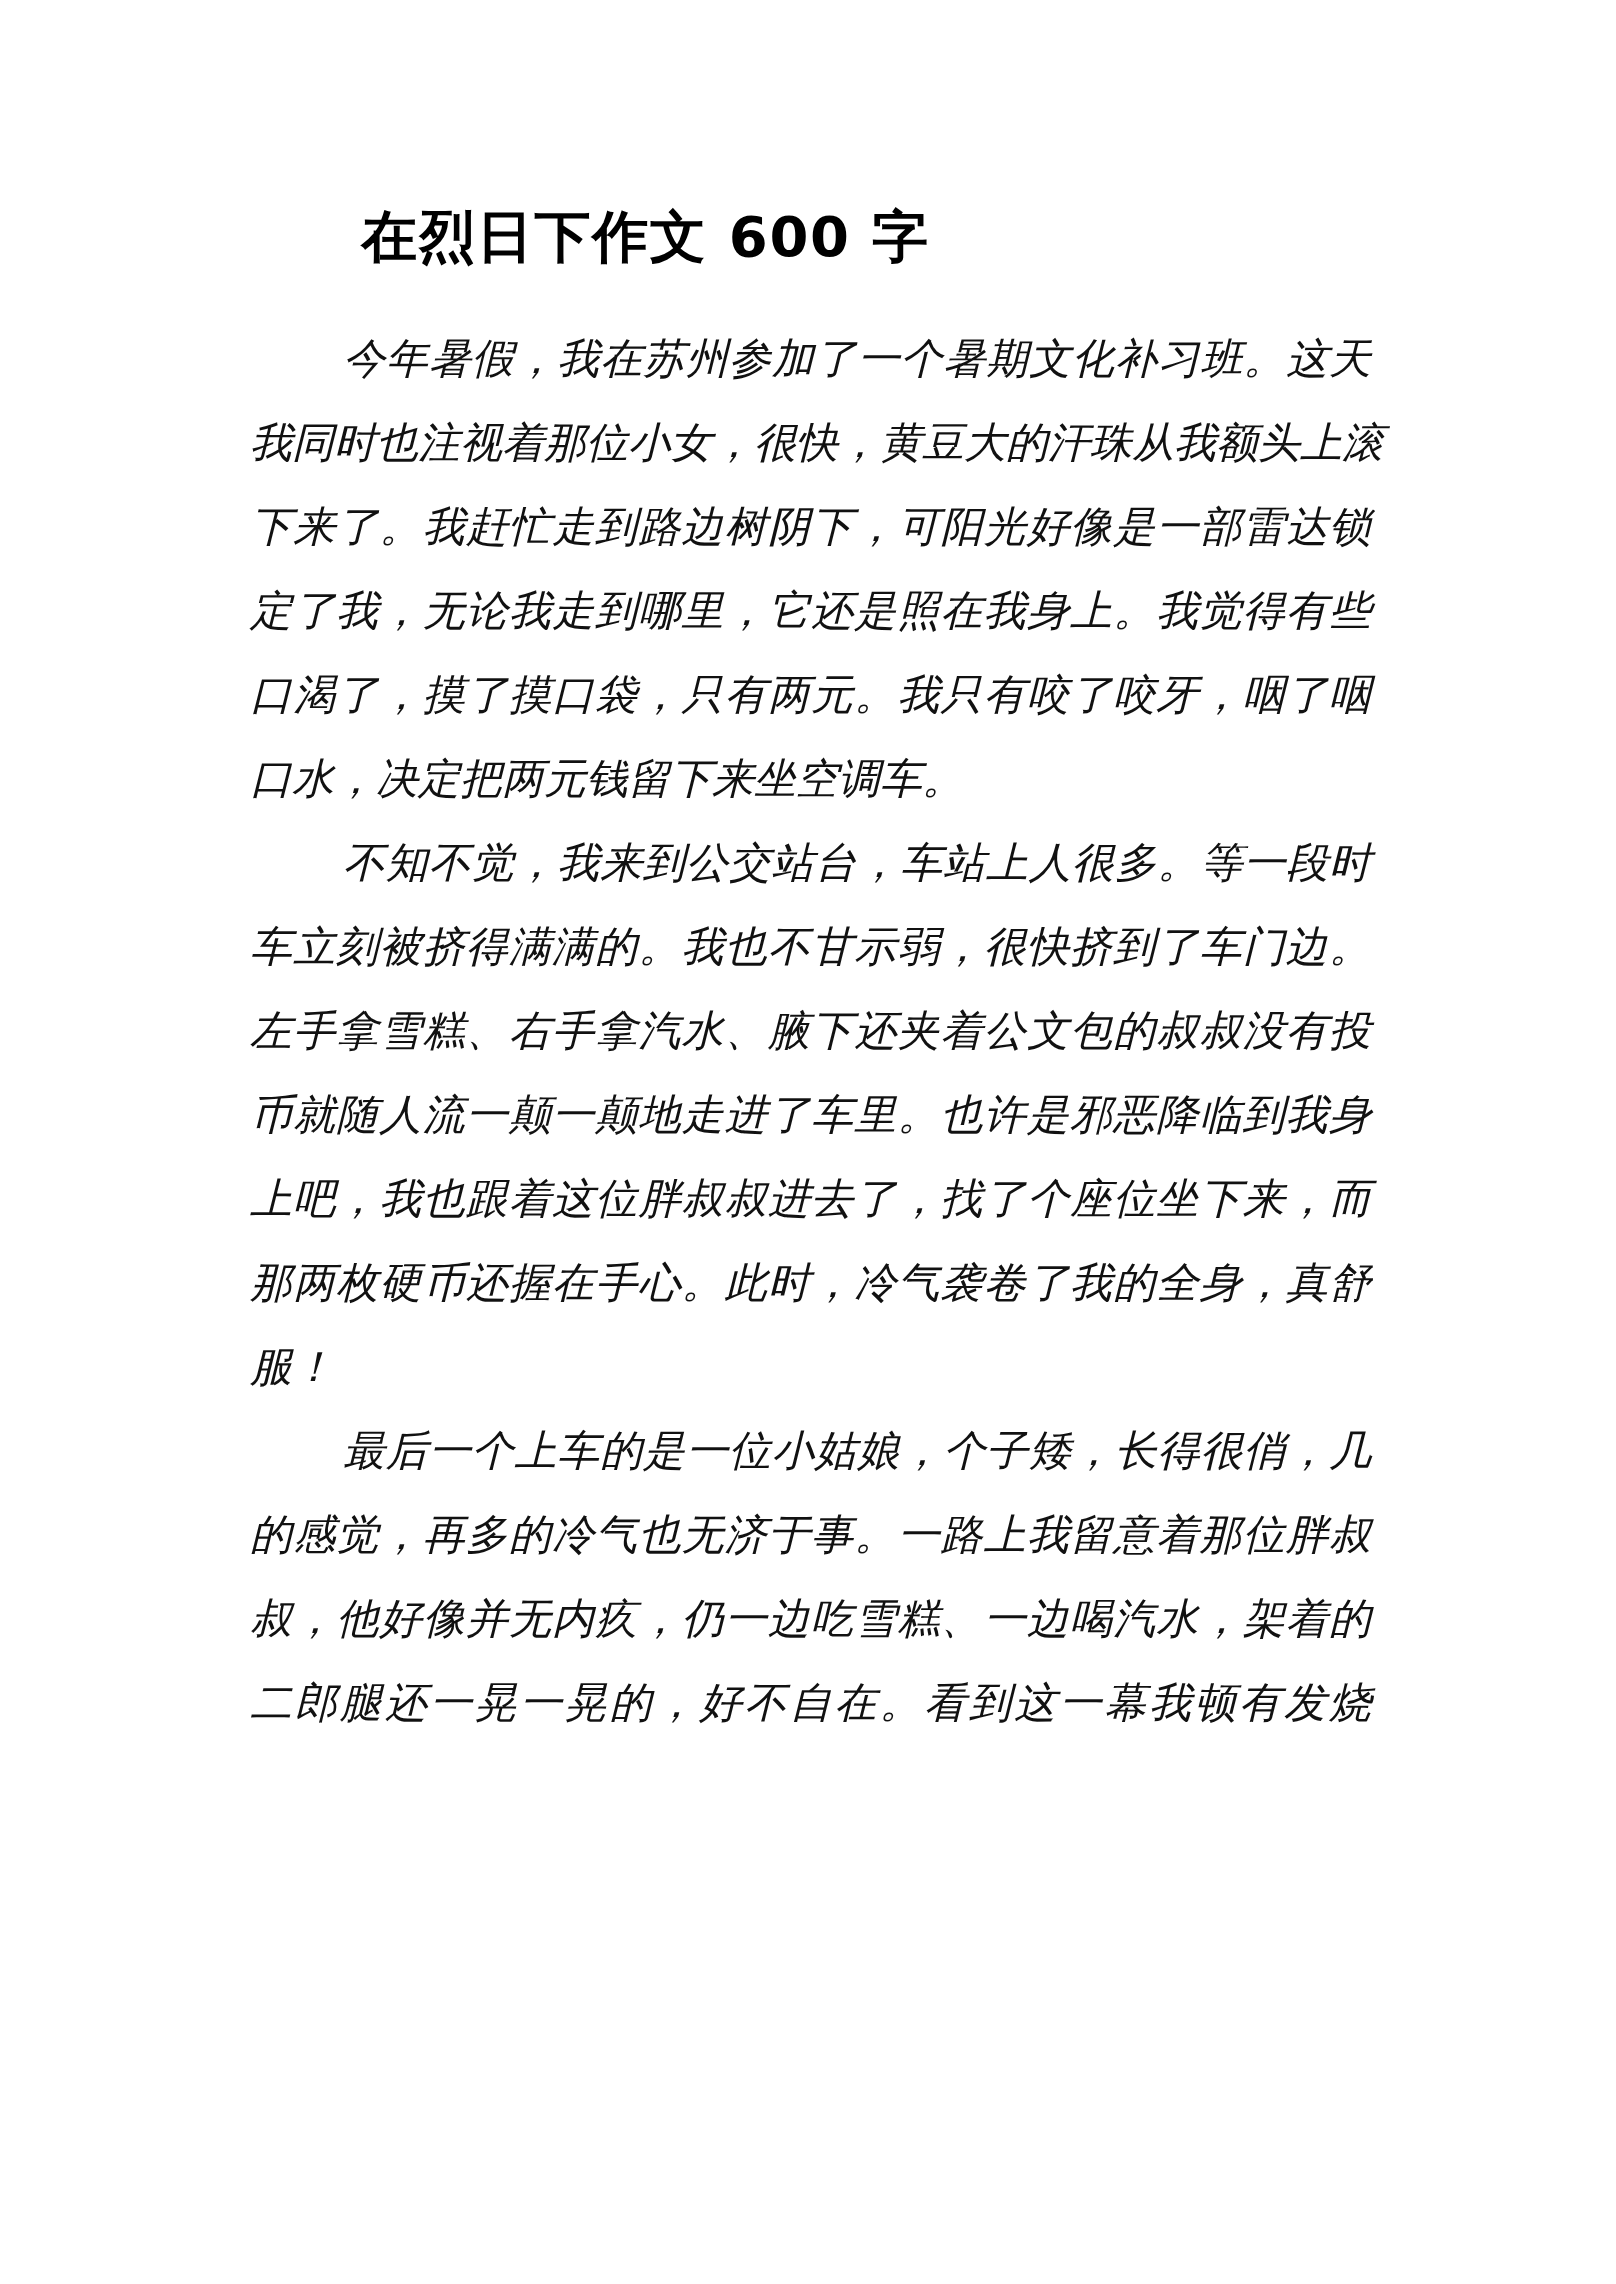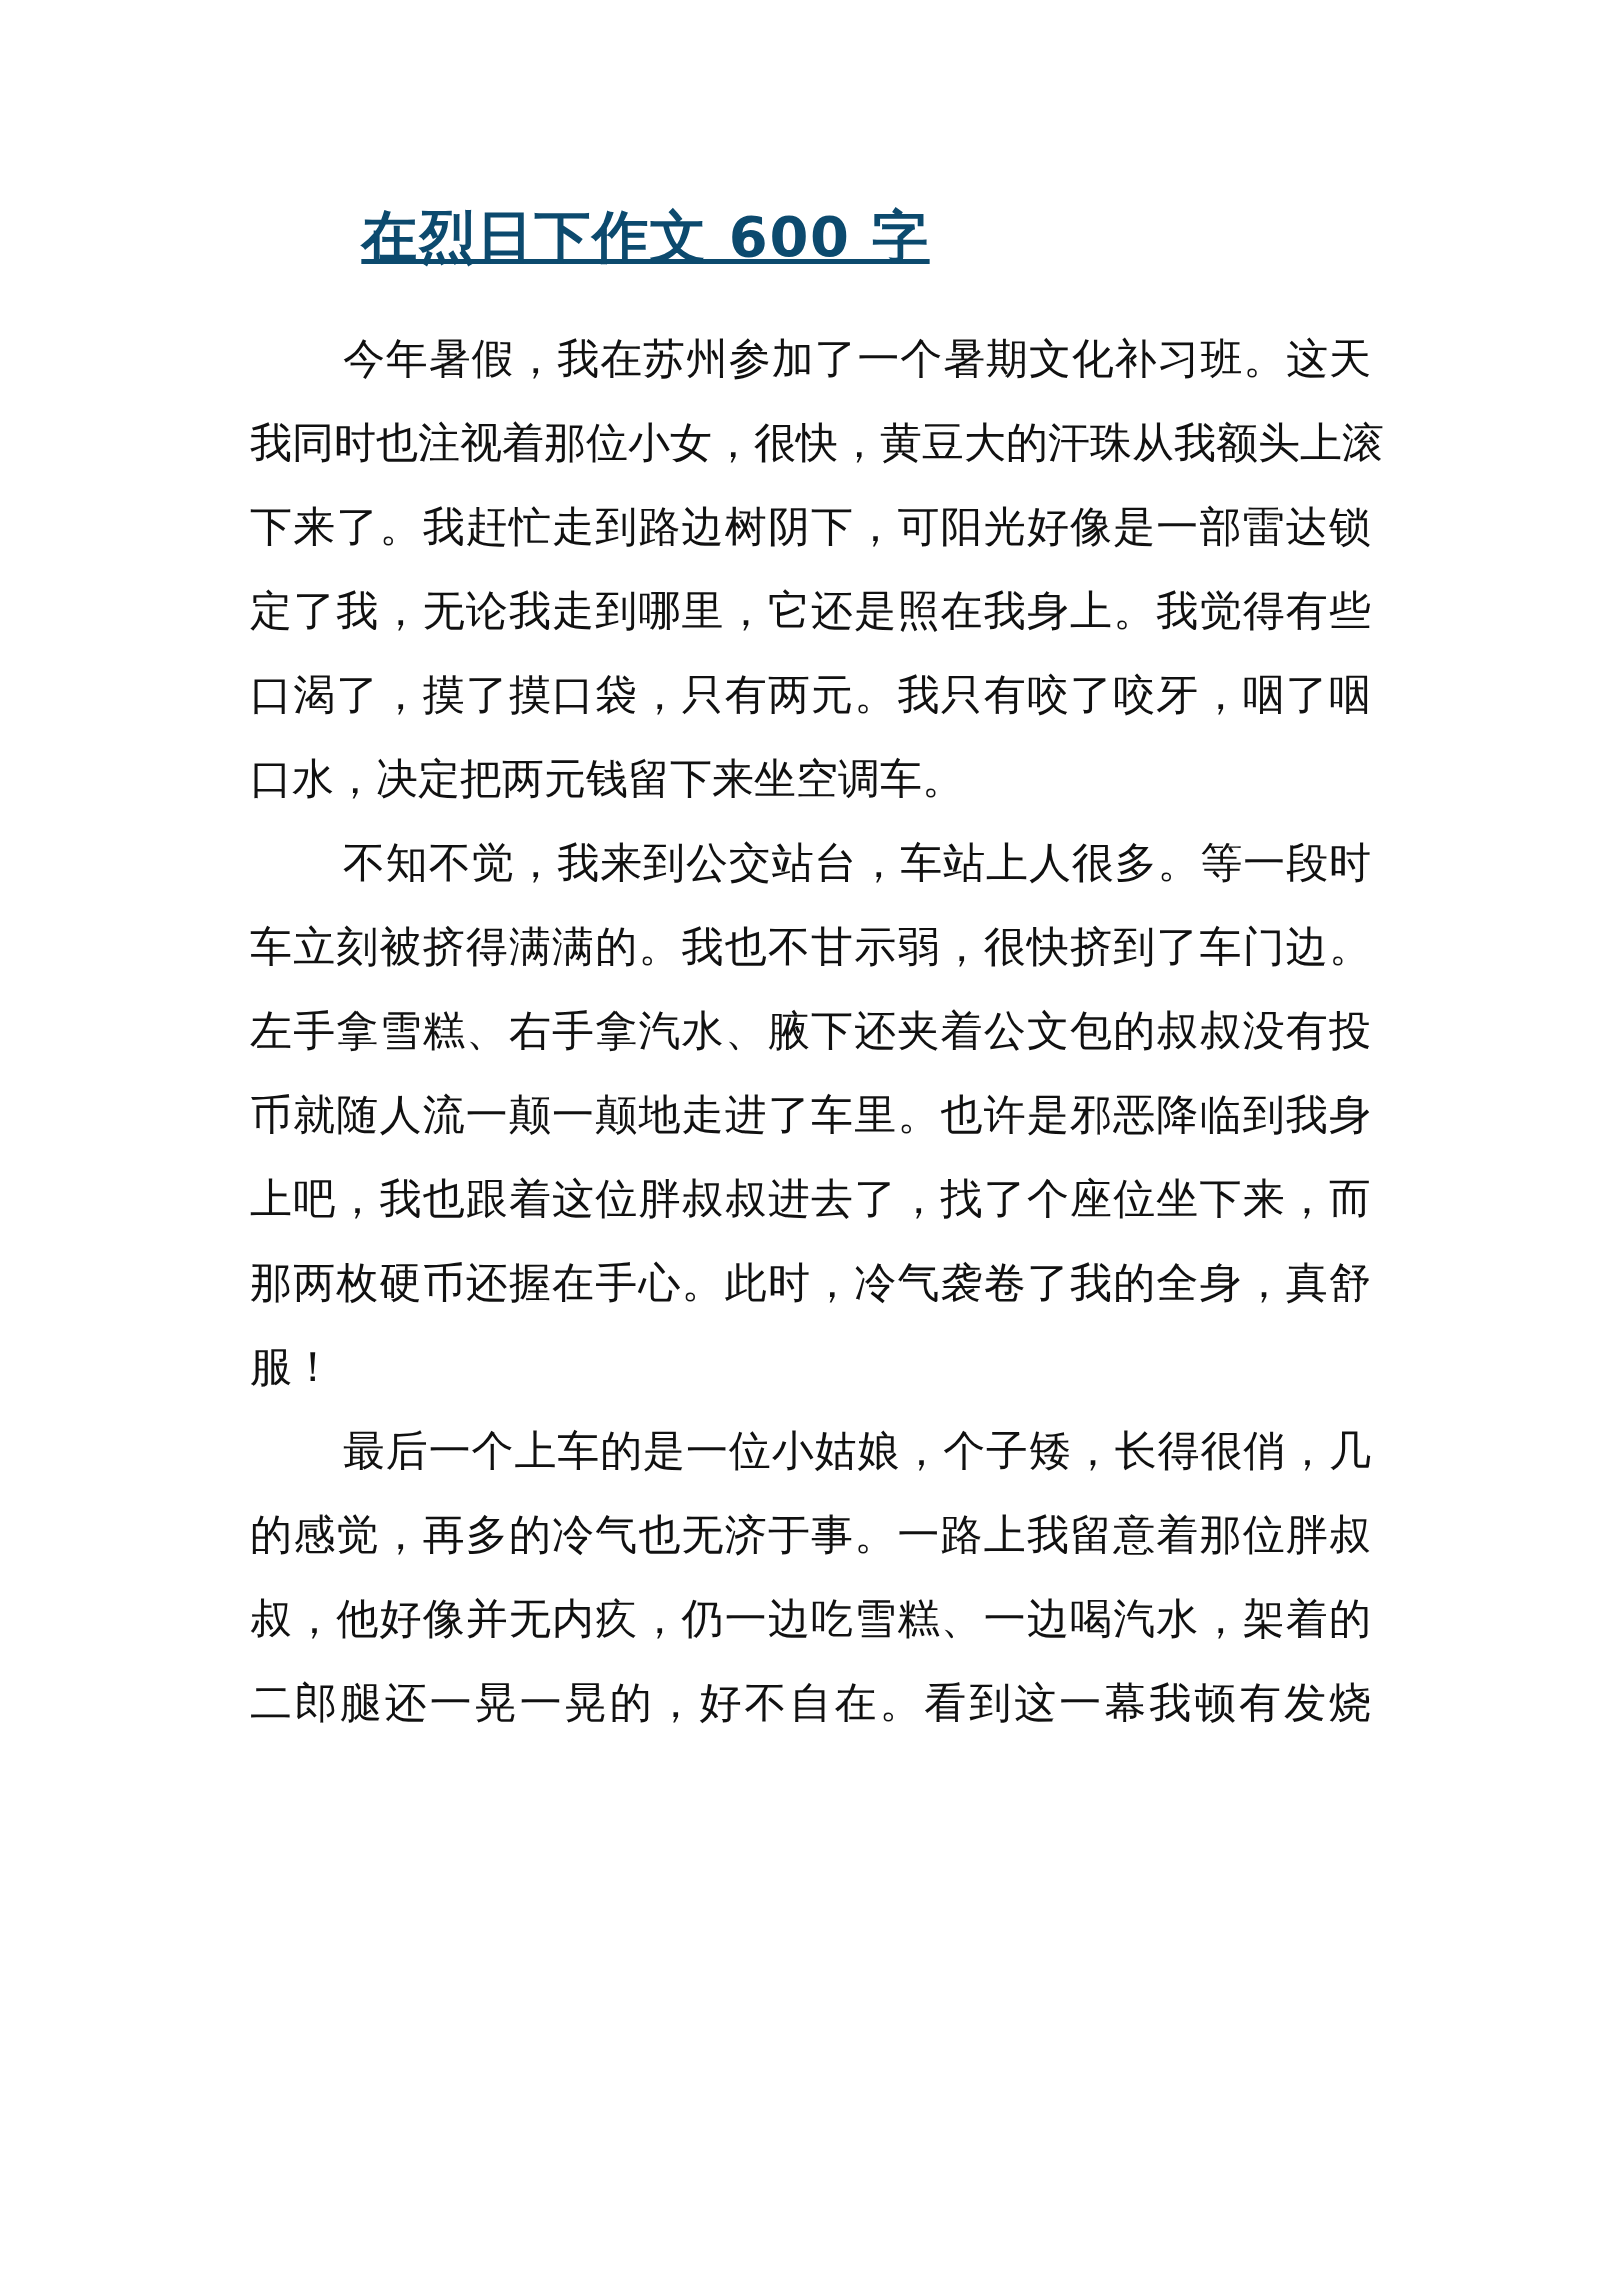--- a/index.html
+++ b/index.html
@@ -3,28 +3,28 @@
 <meta charset="utf-8">
 <style>
   html, body { margin: 0; padding: 0; background: #ffffff; }
   body { width: 1616px; height: 2284px; position: relative; overflow: hidden; }
   .page { position: absolute; left: 0; top: 0; width: 1616px; height: 2284px; background: #ffffff; }
   .title {
     position: absolute; left: 0; width: 1291px; top: 199px;
     text-align: center;
     font-family: "DejaVu Sans", "Liberation Sans", sans-serif;
     font-weight: bold; font-size: 56px; line-height: 76px;
-    color: #0c4a6e; letter-spacing: 1.7px; text-decoration: underline;
+    color: #000000; letter-spacing: 1.7px;
   }
   .body {
     position: absolute; left: 250px; top: 317px; width: 1121px;
     font-family: "DejaVu Serif", "Liberation Serif", serif;
     font-size: 42px; line-height: 84px; color: #111111;
   }
-  .line { display: block; height: 84px; white-space: nowrap; text-align: justify; text-align-last: justify; }
+  .line { display: block; height: 84px; white-space: nowrap; text-align: justify; text-align-last: justify; font-style: italic; }
   .line.last { text-align-last: left; }
   .line.indent { padding-left: 93px; }
 </style>
 </head>
 <body>
 
 <div class="page">
   <div class="title">在烈日下作文 600 字</div>
 
   <div class="body">

